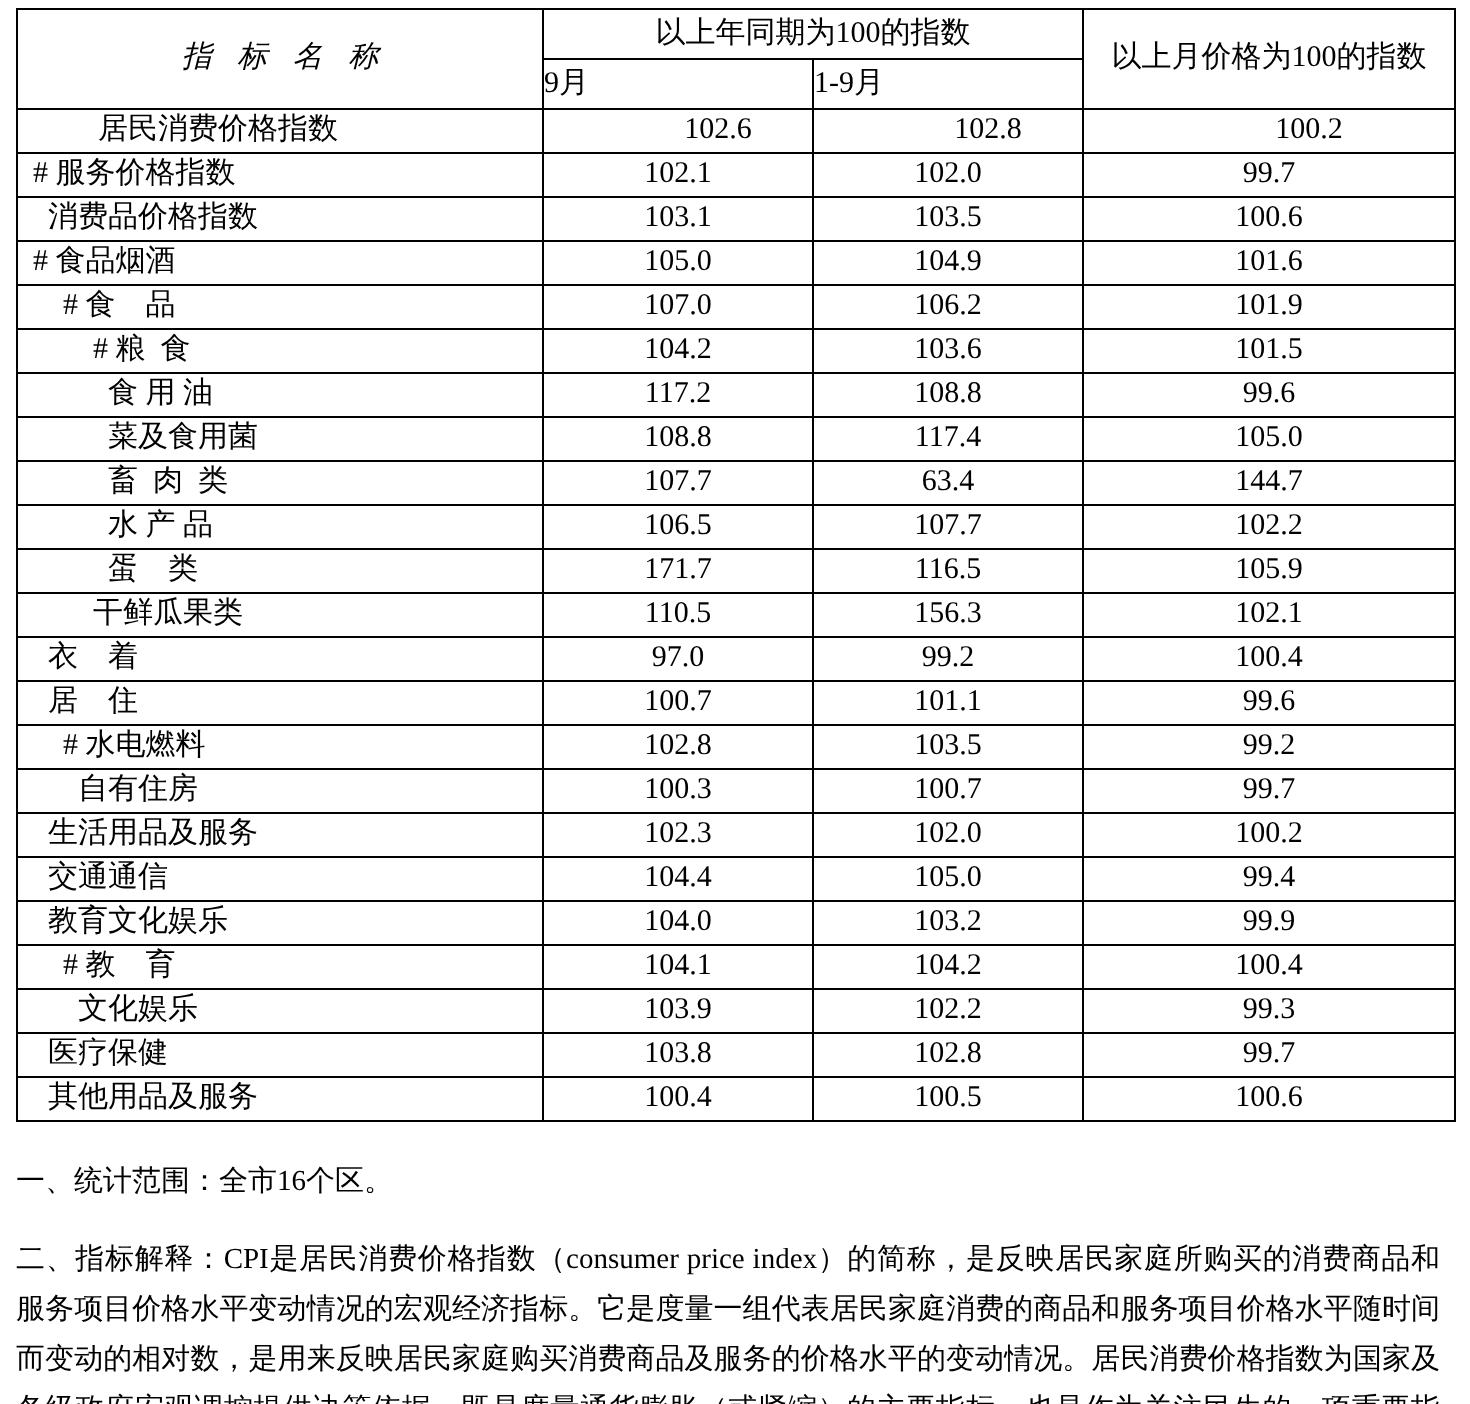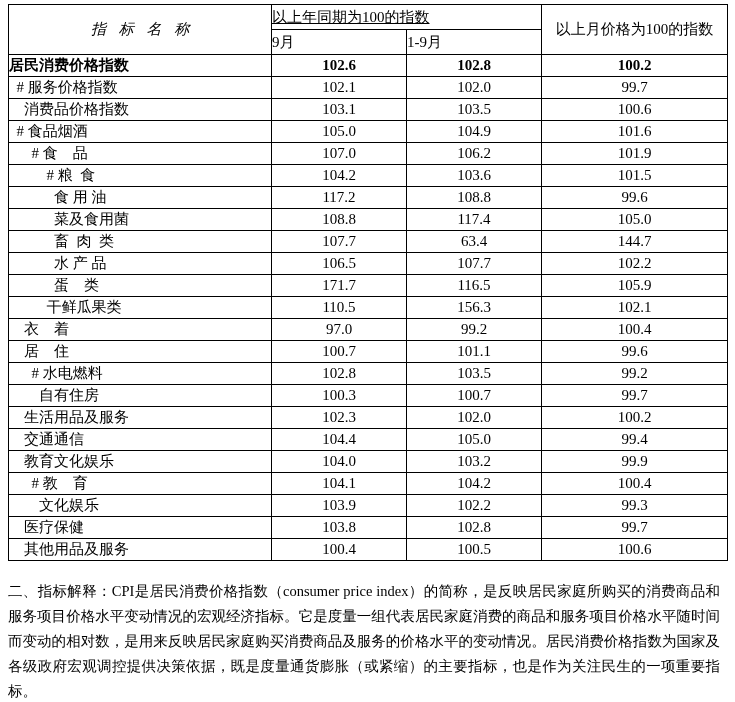--- a/index.html
+++ b/index.html
@@ -45,24 +45,23 @@
 
   
   .hd-name {
     text-align: center;
     letter-spacing: 0.30em;
     text-indent: 0.30em;
     height: 48px;
     font-style: italic;
   }
   .hd-yoy {
-    text-align: left;
+    text-align: center;
     height: 24px;
     font-size: 14px;
-    text-decoration: underline;
   }
   .hd-sub {
     text-align: left;
     height: 24px;
     font-size: 14px;
   }
   .hd-mom {
     text-align: center;
     height: 48px;
     font-size: 14px;
@@ -74,21 +73,22 @@
     white-space: pre;
     padding-left: 6px;
     font-size: 15px;
   }
   td.num {
     text-align: center;
     font-size: 15px;
     font-family: "Liberation Serif", "DejaVu Serif", serif;
   }
   td.bold, tr.bold td {
-    font-weight: bold;
+    font-weight: normal;
+    padding-left: 40px;
   }
   .notes {
     margin: 18px 8px 0 8px;
     width: 712px;
     font-size: 14.5px;
     line-height: 25px;
     text-align: justify;
   }
   .notes p {
     margin: 0 0 10px 0;
@@ -256,16 +256,17 @@
         <tr>
           <td class="name">    其他用品及服务</td>
           <td class="num">100.4</td>
           <td class="num">100.5</td>
           <td class="num">100.6</td>
         </tr>
       </tbody>
   </table>
 
   <div class="notes">
+    <p class="first">一、统计范围：全市16个区。</p>
     <p>二、指标解释：CPI是居民消费价格指数（consumer price index）的简称，是反映居民家庭所购买的消费商品和服务项目价格水平变动情况的宏观经济指标。它是度量一组代表居民家庭消费的商品和服务项目价格水平随时间而变动的相对数，是用来反映居民家庭购买消费商品及服务的价格水平的变动情况。居民消费价格指数为国家及各级政府宏观调控提供决策依据，既是度量通货膨胀（或紧缩）的主要指标，也是作为关注民生的一项重要指标。</p>
   </div>
 
 </div>
 
 </body></html>

